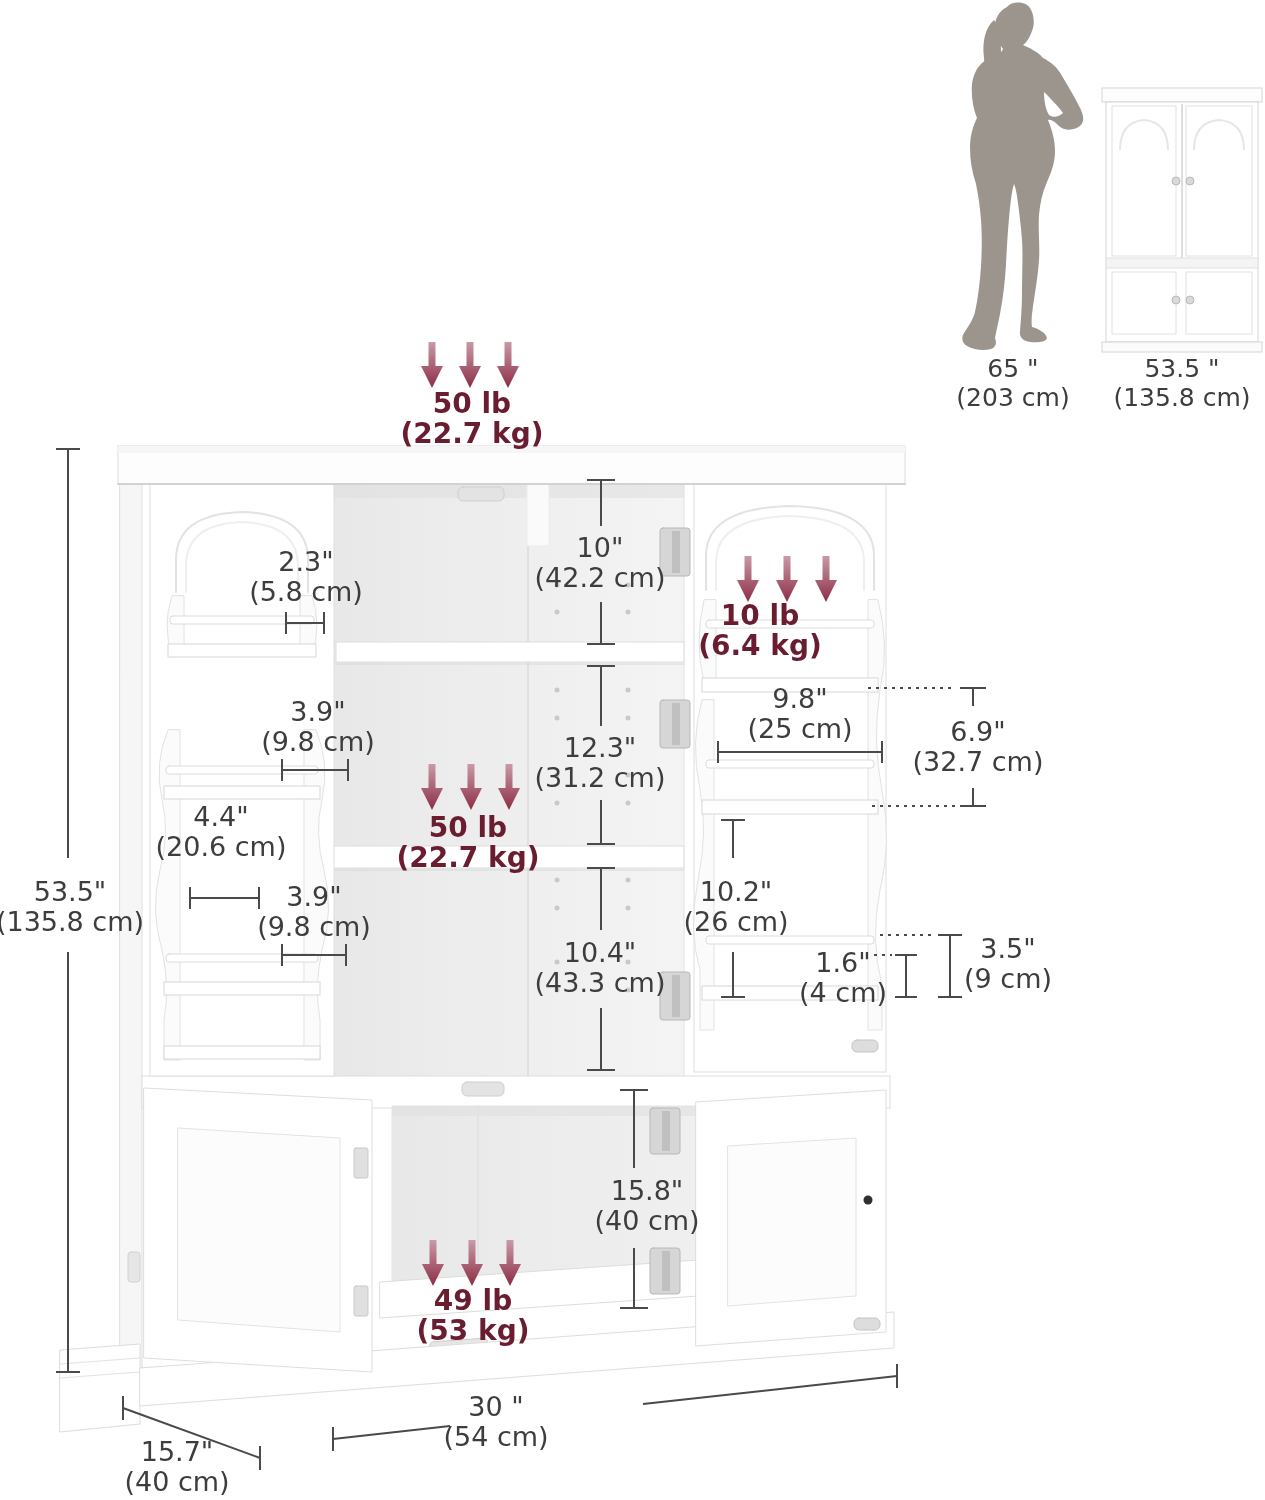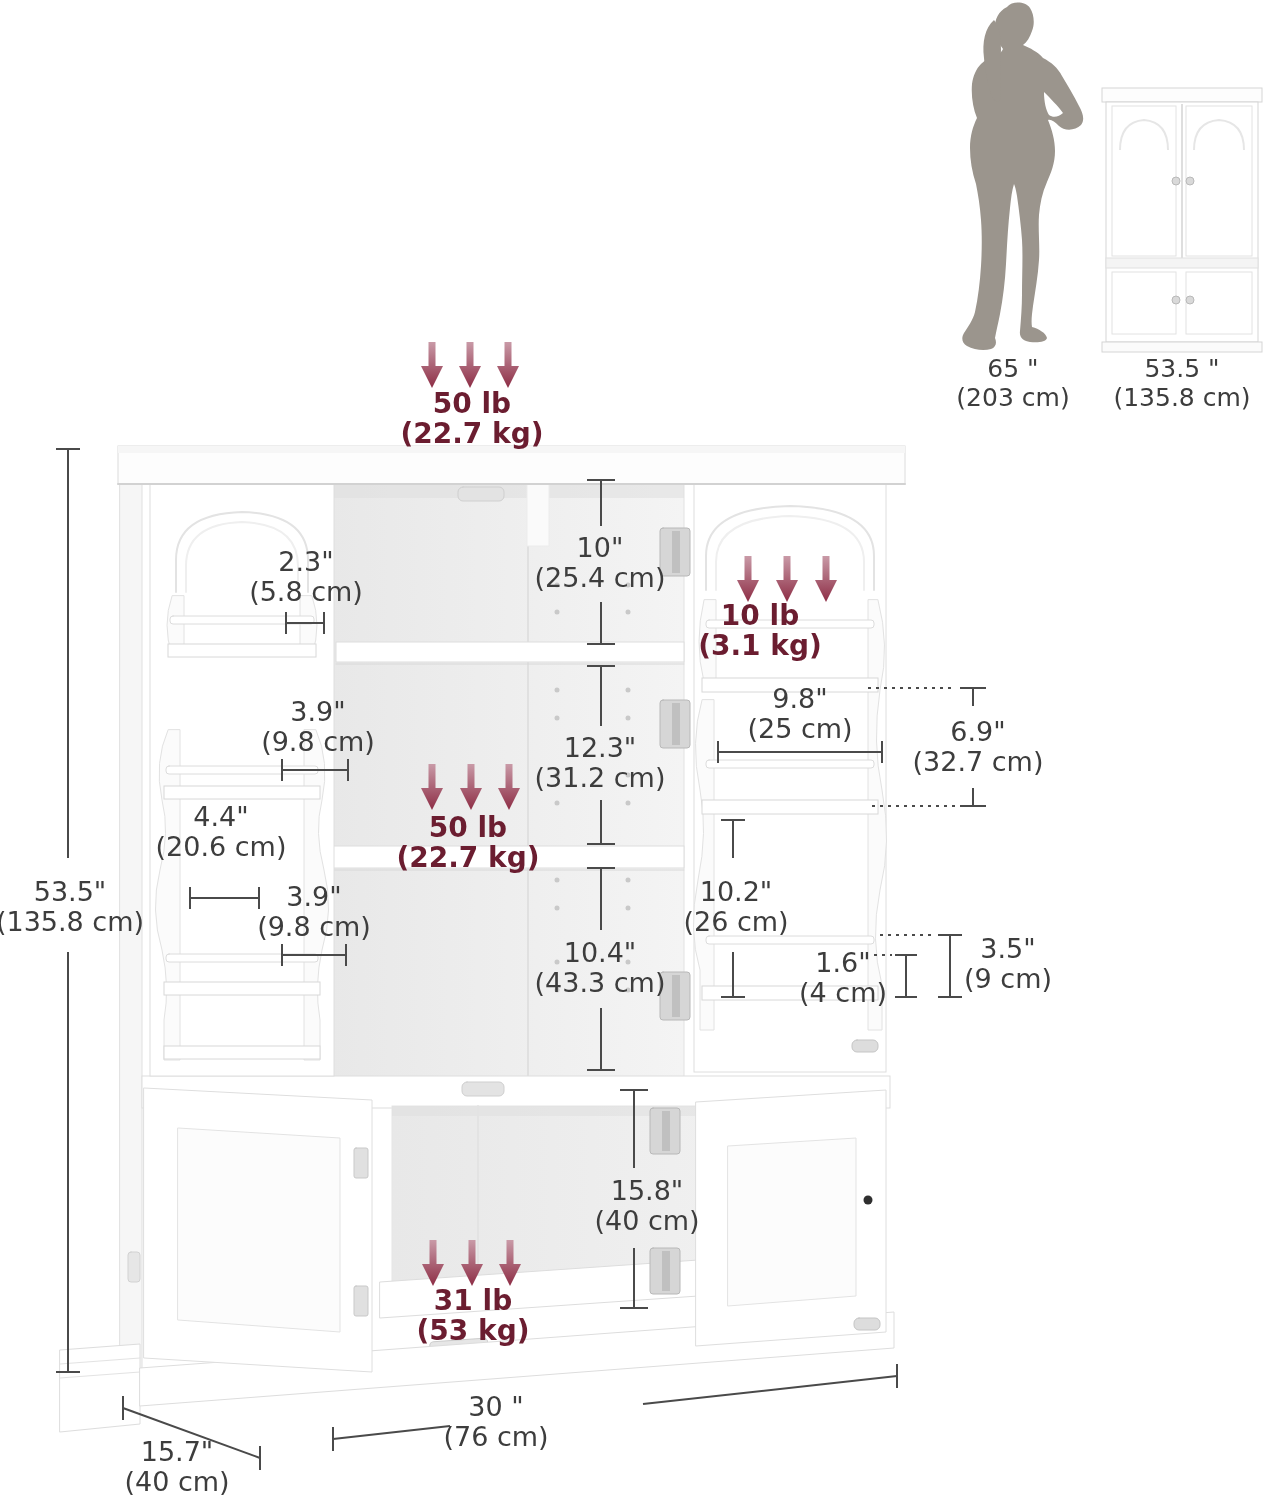--- a/index.html
+++ b/index.html
@@ -291,28 +291,28 @@
     <rect x="1102" y="342" width="160" height="10" fill="#fbfbfb" stroke="#d5d5d5"></rect>
   </g>
 </svg>
 
 <div class="label wt" style="left:472px;top:389px">
   <span>50 lb</span>
   <span>(22.7 kg)</span>
 </div>
 <div class="label wt" style="left:760px;top:601px">
   <span>10 lb</span>
-  <span>(3.1 kg)</span>
+  <span>(6.4 kg)</span>
 </div>
 <div class="label wt" style="left:468px;top:813px">
   <span>50 lb</span>
   <span>(22.7 kg)</span>
 </div>
 <div class="label wt" style="left:473px;top:1286px">
-  <span>31 lb</span>
+  <span>49 lb</span>
   <span>(53 kg)</span>
 </div>
 
 <div class="label dim" style="left:70px;top:877px">
   <span>53.5"</span>
   <span>(135.8 cm)</span>
 </div>
 <div class="label dim" style="left:306px;top:547px">
   <span>2.3"</span>
   <span>(5.8 cm)</span>
@@ -324,21 +324,21 @@
 <div class="label dim" style="left:221px;top:802px">
   <span>4.4"</span>
   <span>(20.6 cm)</span>
 </div>
 <div class="label dim" style="left:314px;top:882px">
   <span>3.9"</span>
   <span>(9.8 cm)</span>
 </div>
 <div class="label dim" style="left:600px;top:533px">
   <span>10"</span>
-  <span>(25.4 cm)</span>
+  <span>(42.2 cm)</span>
 </div>
 <div class="label dim" style="left:600px;top:733px">
   <span>12.3"</span>
   <span>(31.2 cm)</span>
 </div>
 <div class="label dim" style="left:600px;top:938px">
   <span>10.4"</span>
   <span>(43.3 cm)</span>
 </div>
 <div class="label dim" style="left:800px;top:684px">
@@ -360,21 +360,21 @@
 <div class="label dim" style="left:1008px;top:934px">
   <span>3.5"</span>
   <span>(9 cm)</span>
 </div>
 <div class="label dim" style="left:647px;top:1176px">
   <span>15.8"</span>
   <span>(40 cm)</span>
 </div>
 <div class="label dim" style="left:496px;top:1392px">
   <span>30 "</span>
-  <span>(76 cm)</span>
+  <span>(54 cm)</span>
 </div>
 <div class="label dim" style="left:177px;top:1437px">
   <span>15.7"</span>
   <span>(40 cm)</span>
 </div>
 
 <div class="label cmp" style="left:1013px;top:354px">
   <span>65 "</span>
   <span>(203 cm)</span>
 </div>

